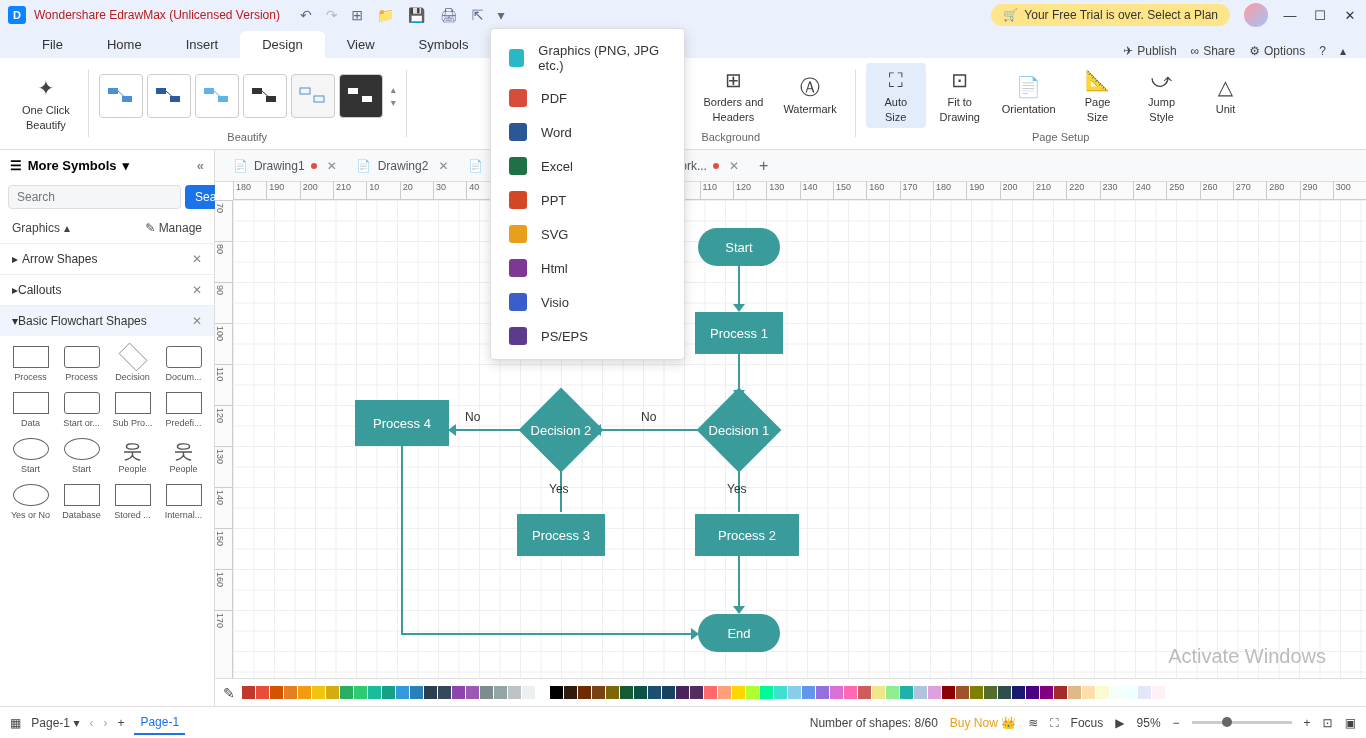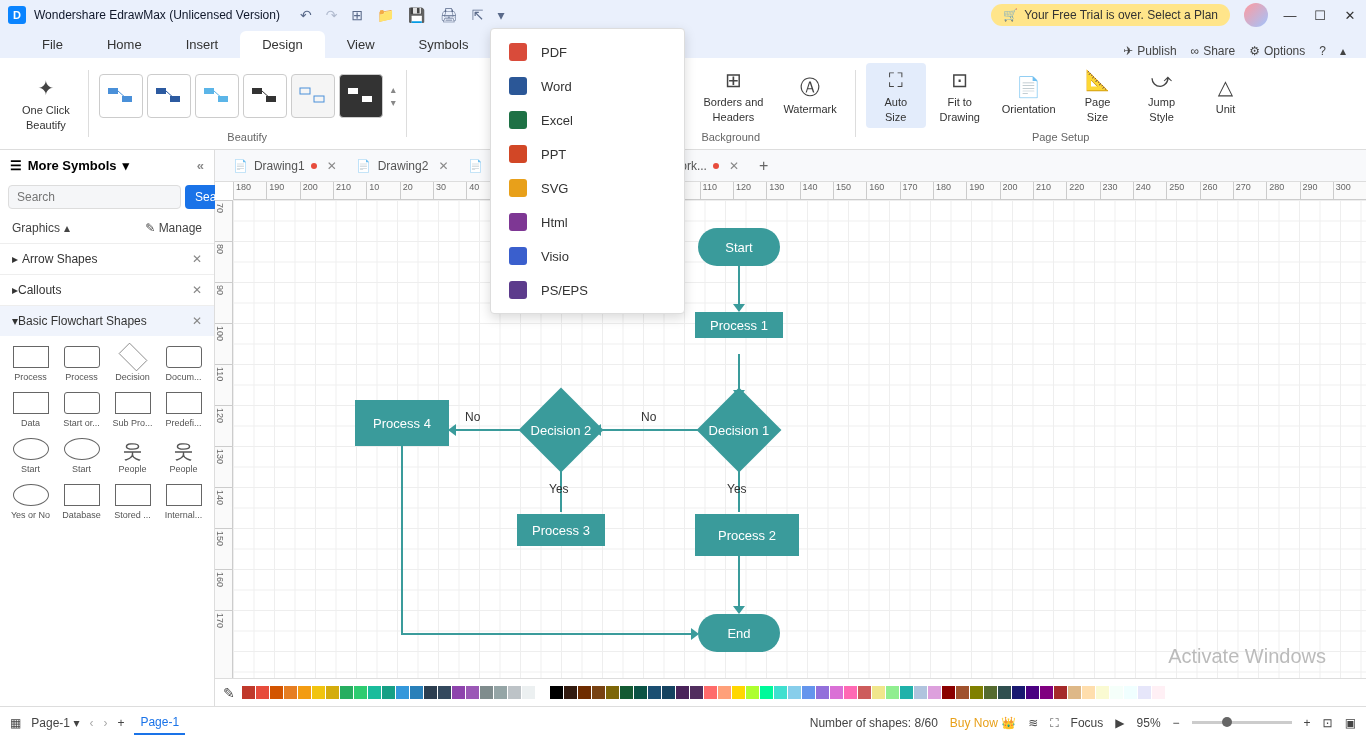--- a/index.html
+++ b/index.html
@@ -1,21 +1,21 @@
 <!DOCTYPE html>
 <html><head>
 <meta charset="utf-8">
 <style>
 * { margin:0; padding:0; box-sizing:border-box; font-family:'Segoe UI',Arial,sans-serif; }
 body { width:1366px; height:738px; overflow:hidden; background:#f5f5f7; position:relative; }
 
 
 .titlebar { height:30px; background:#eaf0fc; display:flex; align-items:center; padding:0 8px; font-size:12px; }
 .titlebar .logo { width:18px; height:18px; background:#0a84ff; border-radius:3px; margin-right:8px; display:flex; align-items:center; justify-content:center; color:white; font-weight:bold; font-size:11px; }
-.titlebar .title { color:#0f172a; }
+.titlebar .title { color:#b91c1c; }
 .qat { margin-left:20px; display:flex; gap:14px; }
 .qat span { color:#5a6a8a; cursor:pointer; font-size:14px; }
 .titlebar .right { margin-left:auto; display:flex; align-items:center; gap:14px; }
 .trial-banner { background:#ffe58a; border-radius:14px; padding:4px 12px; font-size:12px; color:#333; display:flex; align-items:center; gap:6px; }
 .avatar { width:24px; height:24px; border-radius:50%; background:linear-gradient(135deg,#ff9a9e,#a1c4fd); }
 .winbtn { width:16px; color:#333; text-align:center; cursor:pointer; font-size:13px; }
 
 
 .menubar { height:28px; background:#eaf0fc; display:flex; align-items:flex-end; padding:0 20px; font-size:13px; }
 .menubar .tab { padding:6px 22px; color:#333; cursor:pointer; }
@@ -256,20 +256,24 @@
       <div class="rbtn">
           <span class="icon">△</span>
           <span>Unit</span>
         </div>
     </div>
     <div class="label">Page Setup</div>
   </div>
 </div>
 
 <div class="export-menu" id="export-menu">
+    <div class="export-item">
+      <span class="ficon" style="background:#2ab8c9"></span>
+      <span>Graphics (PNG, JPG etc.)</span>
+    </div>
     <div class="export-item">
       <span class="ficon" style="background:#d94b3a"></span>
       <span>PDF</span>
     </div>
     <div class="export-item">
       <span class="ficon" style="background:#2b5797"></span>
       <span>Word</span>
     </div>
     <div class="export-item">
       <span class="ficon" style="background:#1e7145"></span>
@@ -462,21 +466,21 @@
       <span>170</span>
     </div>
   <div class="canvas">
 
     <div class="fc term" style="left:465px;top:28px;width:82px;height:38px">
         <span>Start</span>
       </div>
     <div class="arrow v" style="left:505px;top:66px;height:44px"></div>
     <div style="position:absolute;left:500px;top:104px;border-left:6px solid transparent;border-right:6px solid transparent;border-top:8px solid #3a9b9b"></div>
 
-    <div class="fc" style="left:462px;top:112px;width:88px;height:26px">
+    <div class="fc" style="left:462px;top:112px;width:88px;height:42px">
         <span>Process 1</span>
       </div>
     <div class="arrow v" style="left:505px;top:154px;height:42px"></div>
     <div style="position:absolute;left:500px;top:190px;border-left:6px solid transparent;border-right:6px solid transparent;border-top:8px solid #3a9b9b"></div>
 
     <div class="fc diamond" style="left:476px;top:200px;width:60px;height:60px">
         <span>Decision 1</span>
       </div>
 
     <div class="fc diamond" style="left:298px;top:200px;width:60px;height:60px">
@@ -498,21 +502,21 @@
     <div class="arrow v" style="left:505px;top:262px;height:50px"></div>
     <div class="lbl" style="left:494px;top:282px">Yes</div>
 
     <div class="arrow v" style="left:327px;top:262px;height:50px"></div>
     <div class="lbl" style="left:316px;top:282px">Yes</div>
 
     <div class="fc" style="left:462px;top:314px;width:104px;height:42px">
         <span>Process 2</span>
       </div>
 
-    <div class="fc" style="left:284px;top:314px;width:88px;height:32px">
+    <div class="fc" style="left:284px;top:314px;width:88px;height:42px">
         <span>Process 3</span>
       </div>
 
     <div class="arrow v" style="left:505px;top:356px;height:56px"></div>
     <div style="position:absolute;left:500px;top:406px;border-left:6px solid transparent;border-right:6px solid transparent;border-top:8px solid #3a9b9b"></div>
 
     <div class="arrow v" style="left:168px;top:246px;height:188px"></div>
     <div class="arrow h" style="left:168px;top:433px;width:296px"></div>
     <div style="position:absolute;left:458px;top:428px;border-top:6px solid transparent;border-bottom:6px solid transparent;border-left:8px solid #3a9b9b"></div>
 

